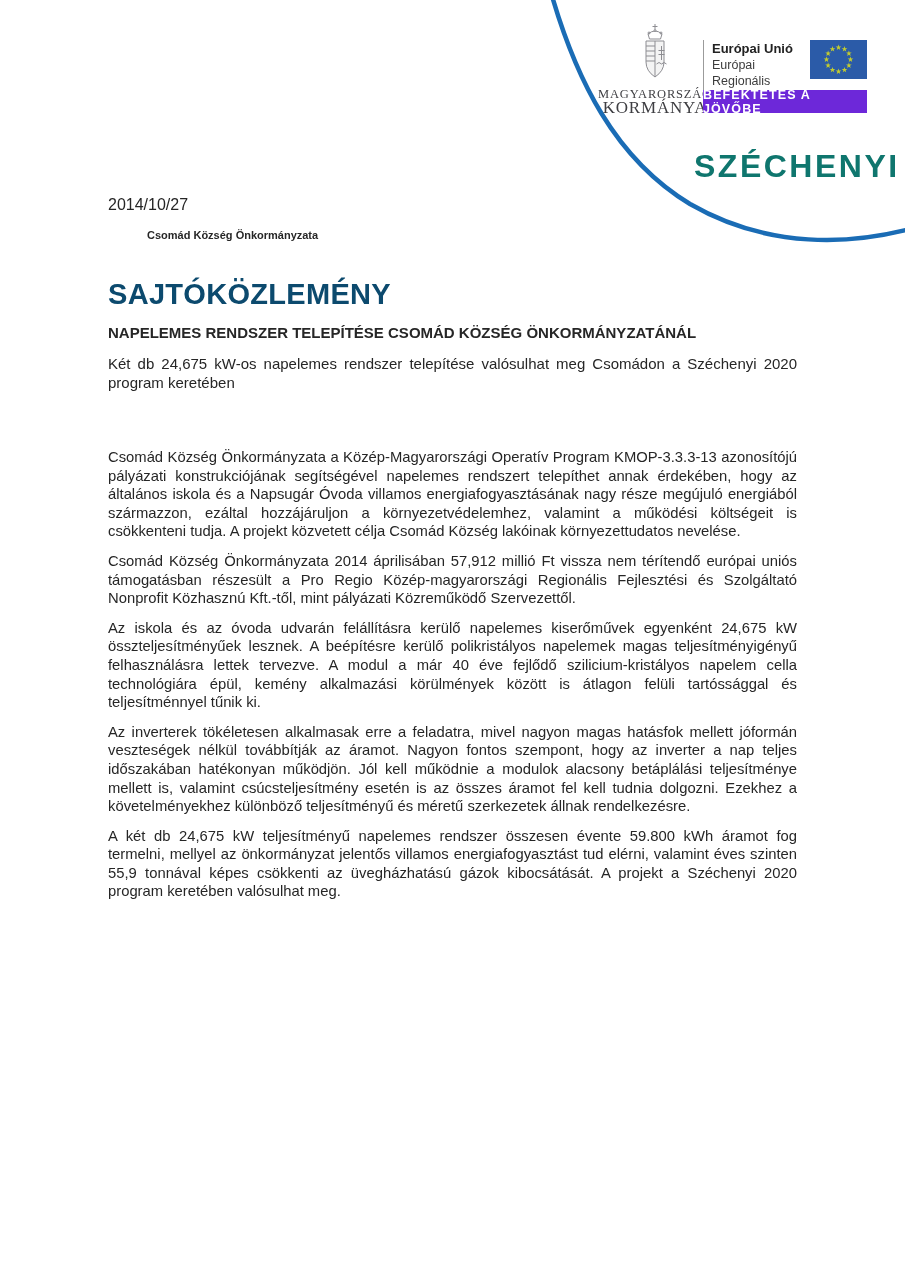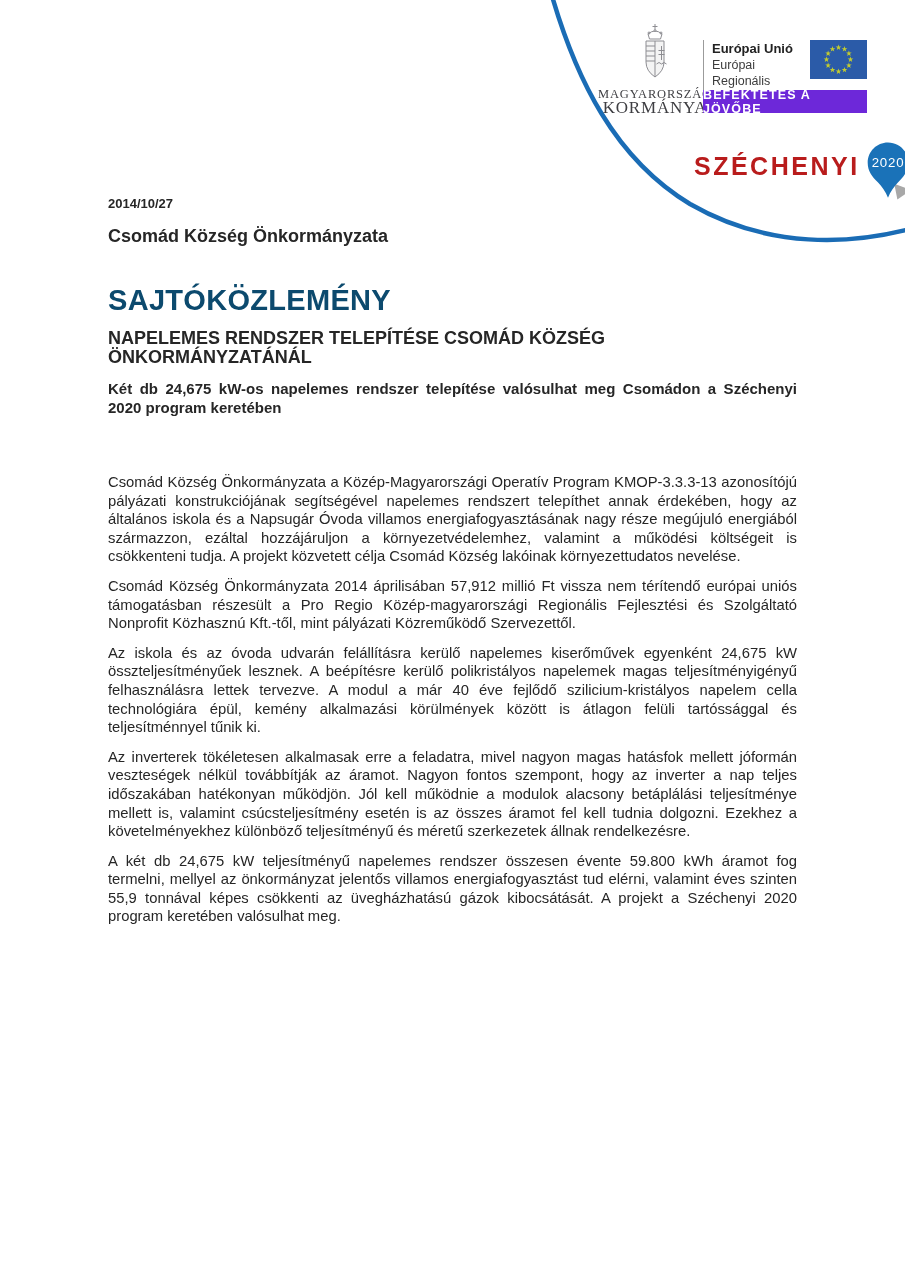--- a/index.html
+++ b/index.html
@@ -29,35 +29,35 @@
   .banner {
     position:absolute; left:703px; top:90px; width:164px; height:23px;
     background:#6d28d9; color:#ffffff; font-weight:bold; font-size:12.5px;
     letter-spacing:1.1px; display:flex; align-items:center; justify-content:center;
   }
   .szechenyi {
     position:absolute; left:694px; top:140px; width:180px;
     display:flex; align-items:flex-start;
   }
   .sz-text {
-    font-weight:bold; font-size:25px; letter-spacing:2.5px; color:#b91c1c;
+    font-weight:bold; font-size:32px; letter-spacing:2.5px; color:#0f766e;
     line-height:25px; margin-top:14px;
   }
   .sz-pin { flex:none; margin-left:3px; }
   
   .content { position:absolute; left:108px; top:196px; width:689px; }
-  .date { font-size:13px;font-weight:bold; }
-  .org  { margin-top:15px; font-size:18px; font-weight:bold; }
+  .date { font-size:16px; }
+  .org  { margin-top:15px; font-size:11px; font-weight:bold;margin-left:39px; }
   .title {
     margin:38px 0 0 0; font-size:29px; line-height:30px; font-weight:bold;
     color:#0c4a6e; letter-spacing:0.3px;
   }
-  .subtitle { margin:14px 0 0 0; font-size:18px; font-weight:bold; line-height:19px; }
+  .subtitle { margin:14px 0 0 0; font-size:15px; font-weight:bold; line-height:19px; }
   .lead {
-    margin:12px 0 0 0; font-size:15px; font-weight:bold; line-height:19px;
+    margin:12px 0 0 0; font-size:15px; font-weight:normal; line-height:19px;
     text-align:justify;
   }
   .paras { margin-top:56px; }
   .paras p {
     margin:0 0 11px 0; font-size:14.8px; line-height:18.6px; text-align:justify;
   }
 </style>
 </head>
 <body>
 

